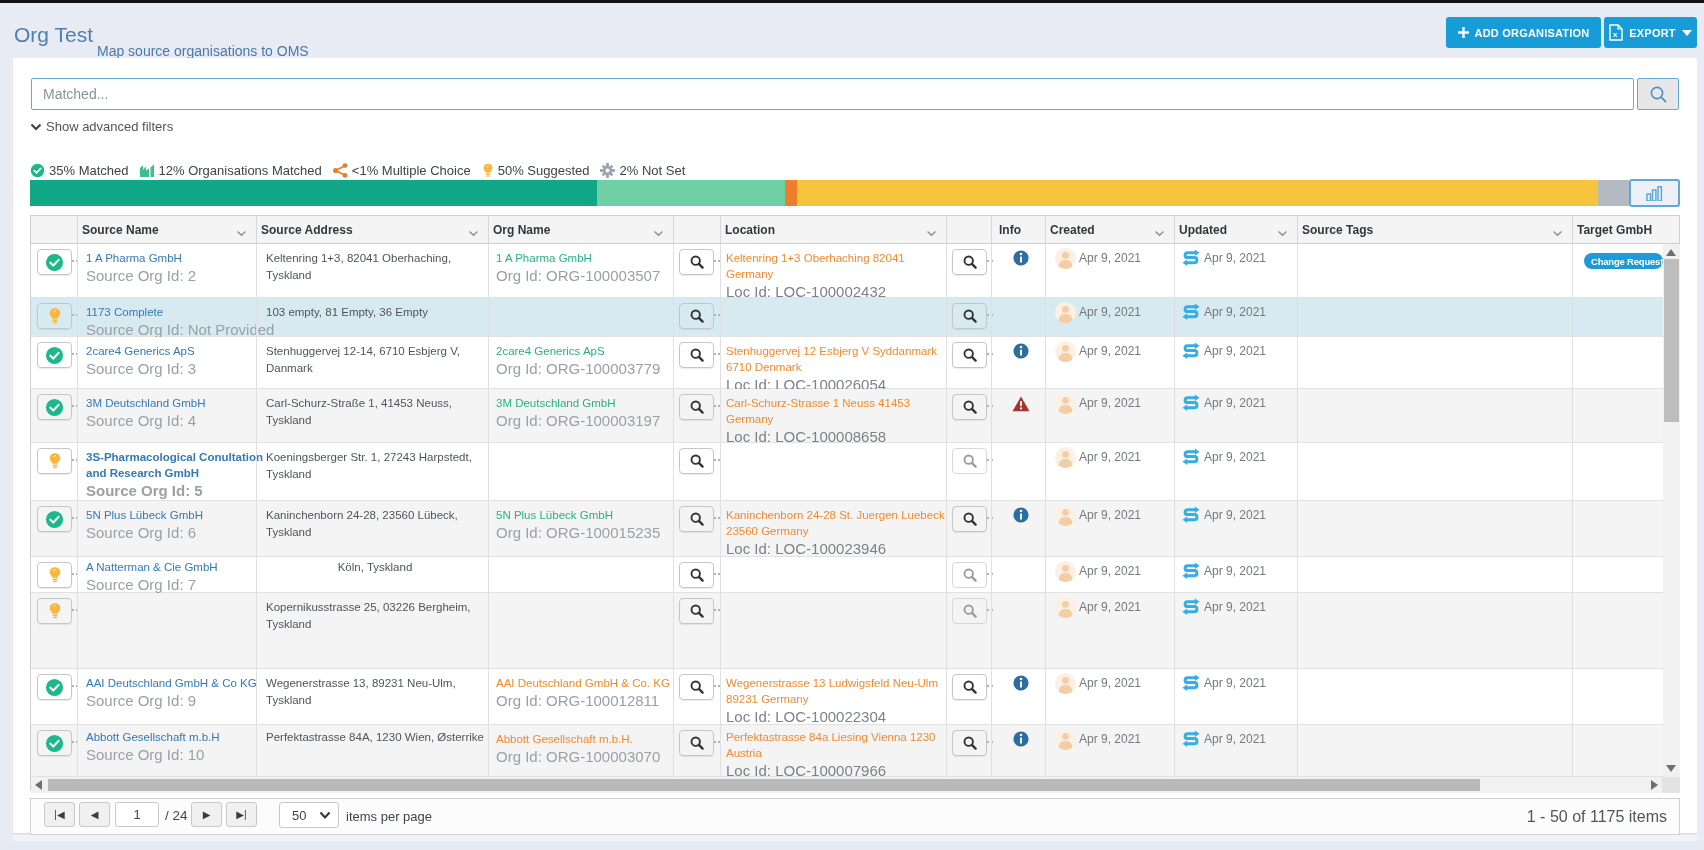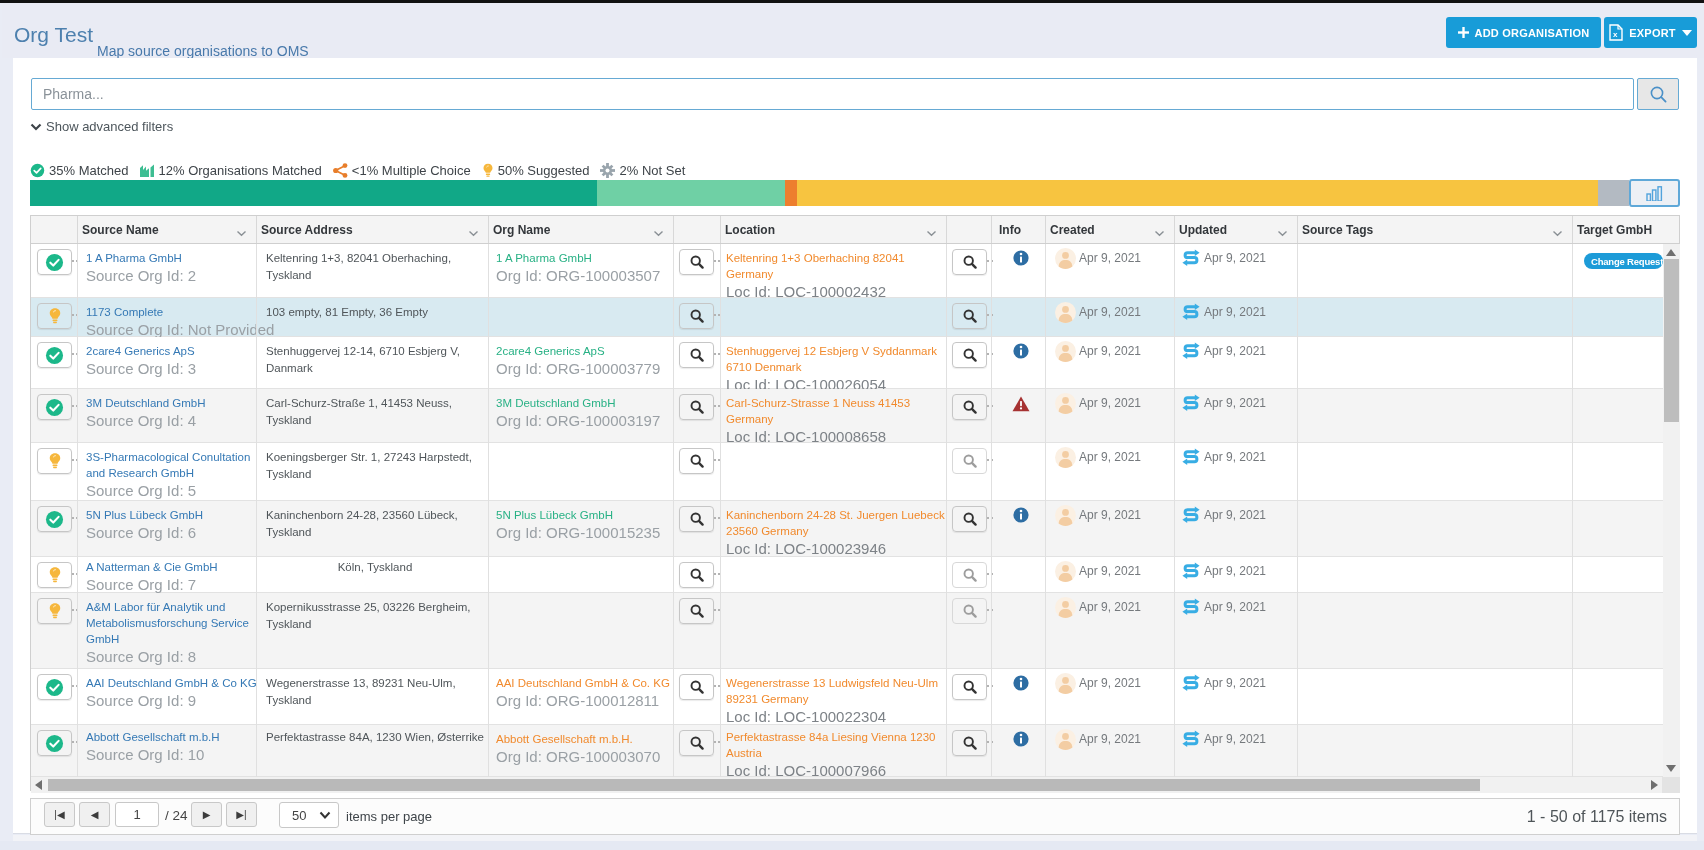--- a/index.html
+++ b/index.html
@@ -58,21 +58,21 @@
       <rect x="0" y="5.1" width="13" height="2.8" fill="#fff"></rect>
     </svg> ADD ORGANISATION</div>
 <div class="bluebtn" style="left:1604px;width:93px;"><svg width="14" height="17" viewBox="0 0 14 17">
       <path d="M1 1 H9 L13 5 V16 H1 Z" fill="none" stroke="#fff" stroke-width="1.4"></path>
       <path d="M9 1 L9 5 L13 5" fill="none" stroke="#fff" stroke-width="1.2"></path>
       <text x="4" y="13" font-size="8" font-weight="bold" fill="#fff" font-family="Liberation Sans">x</text>
     </svg> EXPORT <svg width="10" height="6" viewBox="0 0 10 6">
       <path d="M0 0 H10 L5 6 Z" fill="#fff"></path>
     </svg></div>
 <div id="panel">
-  <div id="search">Pharma...</div>
+  <div id="search">Matched...</div>
   <div id="searchbtn">
       <svg width="19" height="19" viewBox="0 0 19 19">
         <circle cx="8" cy="8" r="5.6" fill="none" stroke="#4a90c8" stroke-width="1.6"></circle>
         <line x1="12.2" y1="12.2" x2="16.6" y2="16.6" stroke="#4a90c8" stroke-width="1.8" stroke-linecap="round"></line>
       </svg>
     </div>
   <div id="filters">
       <svg width="12" height="8" viewBox="0 0 12 8">
         <path d="M1.5 1.5 L6 6 L10.5 1.5" fill="none" stroke="#3e4449" stroke-width="2.2"></path>
       </svg> 
@@ -303,21 +303,21 @@
 <div class="row" style="top:227px;height:58px;background:#ffffff;">
           <div class="btn st" style="left:6px;top:5px;">
             <svg width="14" height="18" viewBox="0 0 16 20">
               <path d="M8 1 C11.9 1 14 3.8 14 6.6 C14 8.6 13 9.9 12.1 10.9 C11.4 11.7 11 12.3 11 13 L5 13 C5 12.3 4.6 11.7 3.9 10.9 C3 9.9 2 8.6 2 6.6 C2 3.8 4.1 1 8 1 Z" fill="#f6b73c"></path>
               <rect x="5.2" y="14" width="5.6" height="2" rx="0.8" fill="#f6b73c"></rect>
               <rect x="5.8" y="16.6" width="4.4" height="1.8" rx="0.9" fill="#f6b73c"></rect>
               <path d="M6.2 5.2 Q7 4 8.4 3.9" stroke="#fff" stroke-width="1.1" fill="none" stroke-linecap="round" opacity="0.85"></path>
             </svg>
           </div>
           <div class="dots" style="left:41px;top:16px;"></div>
-          <div class="tcell" style="left:55px;top:6px;width:165px;"><span class="lnk">3S-Pharmacological Conultation<br>and Research GmbH</span><div class="sub">Source Org Id: 5</div></div>
+          <div class="tcell" style="left:55px;top:6px;width:165px;font-weight:bold;"><span class="lnk">3S-Pharmacological Conultation<br>and Research GmbH</span><div class="sub">Source Org Id: 5</div></div>
           <div class="tcell addr" style="left:235px;top:6px;width:218px;">Koeningsberger Str. 1, 27243 Harpstedt,<br>Tyskland</div>
           <div class="btn" style="left:648px;top:5px;">
             <svg width="16" height="16" viewBox="0 0 16 16">
               <circle cx="6.7" cy="6.7" r="4.2" fill="none" stroke="#333" stroke-width="1.9"></circle>
               <line x1="9.9" y1="9.9" x2="13.6" y2="13.6" stroke="#333" stroke-width="2.4" stroke-linecap="round"></line>
             </svg>
           </div>
           <div class="dots" style="left:683px;top:16px;"></div>
           <div class="btn dis" style="left:921px;top:5px;">
             <svg width="16" height="16" viewBox="0 0 16 16">
@@ -425,21 +425,20 @@
 <div class="row" style="top:377px;height:76px;background:#f4f4f4;">
           <div class="btn st" style="left:6px;top:5px;">
             <svg width="14" height="18" viewBox="0 0 16 20">
               <path d="M8 1 C11.9 1 14 3.8 14 6.6 C14 8.6 13 9.9 12.1 10.9 C11.4 11.7 11 12.3 11 13 L5 13 C5 12.3 4.6 11.7 3.9 10.9 C3 9.9 2 8.6 2 6.6 C2 3.8 4.1 1 8 1 Z" fill="#f6b73c"></path>
               <rect x="5.2" y="14" width="5.6" height="2" rx="0.8" fill="#f6b73c"></rect>
               <rect x="5.8" y="16.6" width="4.4" height="1.8" rx="0.9" fill="#f6b73c"></rect>
               <path d="M6.2 5.2 Q7 4 8.4 3.9" stroke="#fff" stroke-width="1.1" fill="none" stroke-linecap="round" opacity="0.85"></path>
             </svg>
           </div>
           <div class="dots" style="left:41px;top:16px;"></div>
-          <div class="tcell" style="left:55px;top:6px;width:165px;"><span class="lnk">A&amp;M Labor für Analytik und<br>Metabolismusforschung Service<br>GmbH</span><div class="sub">Source Org Id: 8</div></div>
           <div class="tcell addr" style="left:235px;top:6px;width:218px;">Kopernikusstrasse 25, 03226 Bergheim,<br>Tyskland</div>
           <div class="btn" style="left:648px;top:5px;">
             <svg width="16" height="16" viewBox="0 0 16 16">
               <circle cx="6.7" cy="6.7" r="4.2" fill="none" stroke="#333" stroke-width="1.9"></circle>
               <line x1="9.9" y1="9.9" x2="13.6" y2="13.6" stroke="#333" stroke-width="2.4" stroke-linecap="round"></line>
             </svg>
           </div>
           <div class="dots" style="left:683px;top:16px;"></div>
           <div class="btn dis" style="left:921px;top:5px;">
             <svg width="16" height="16" viewBox="0 0 16 16">

